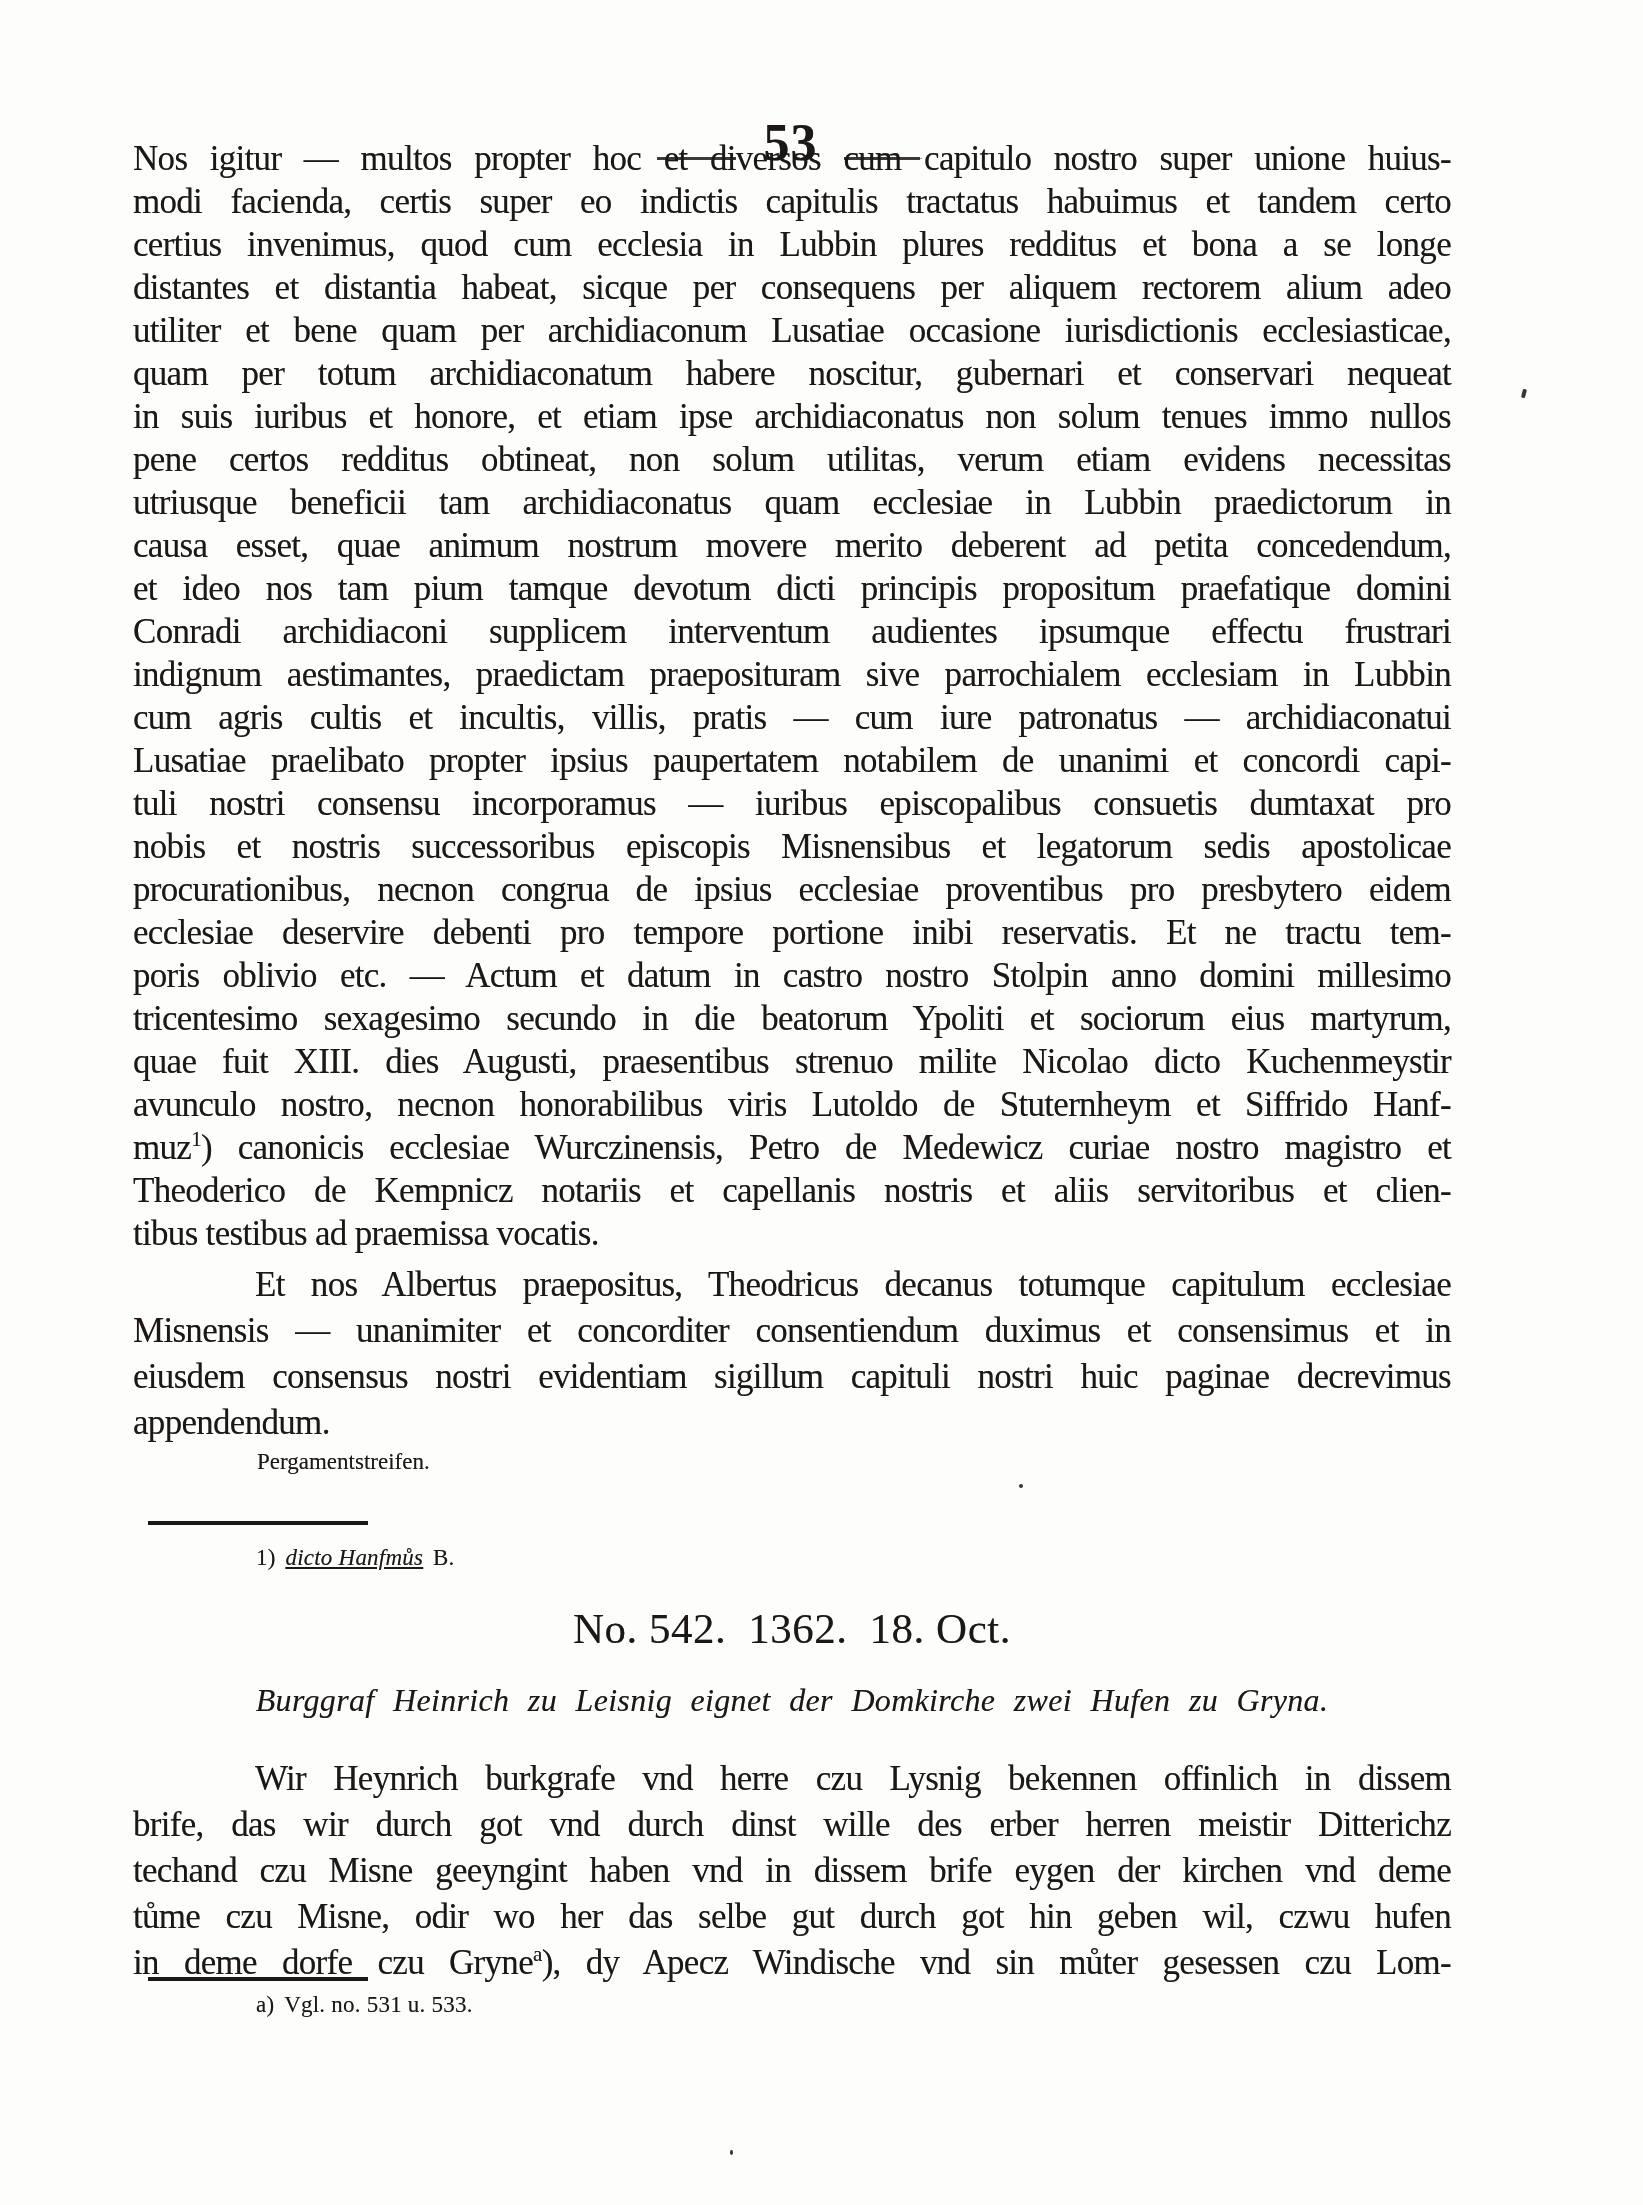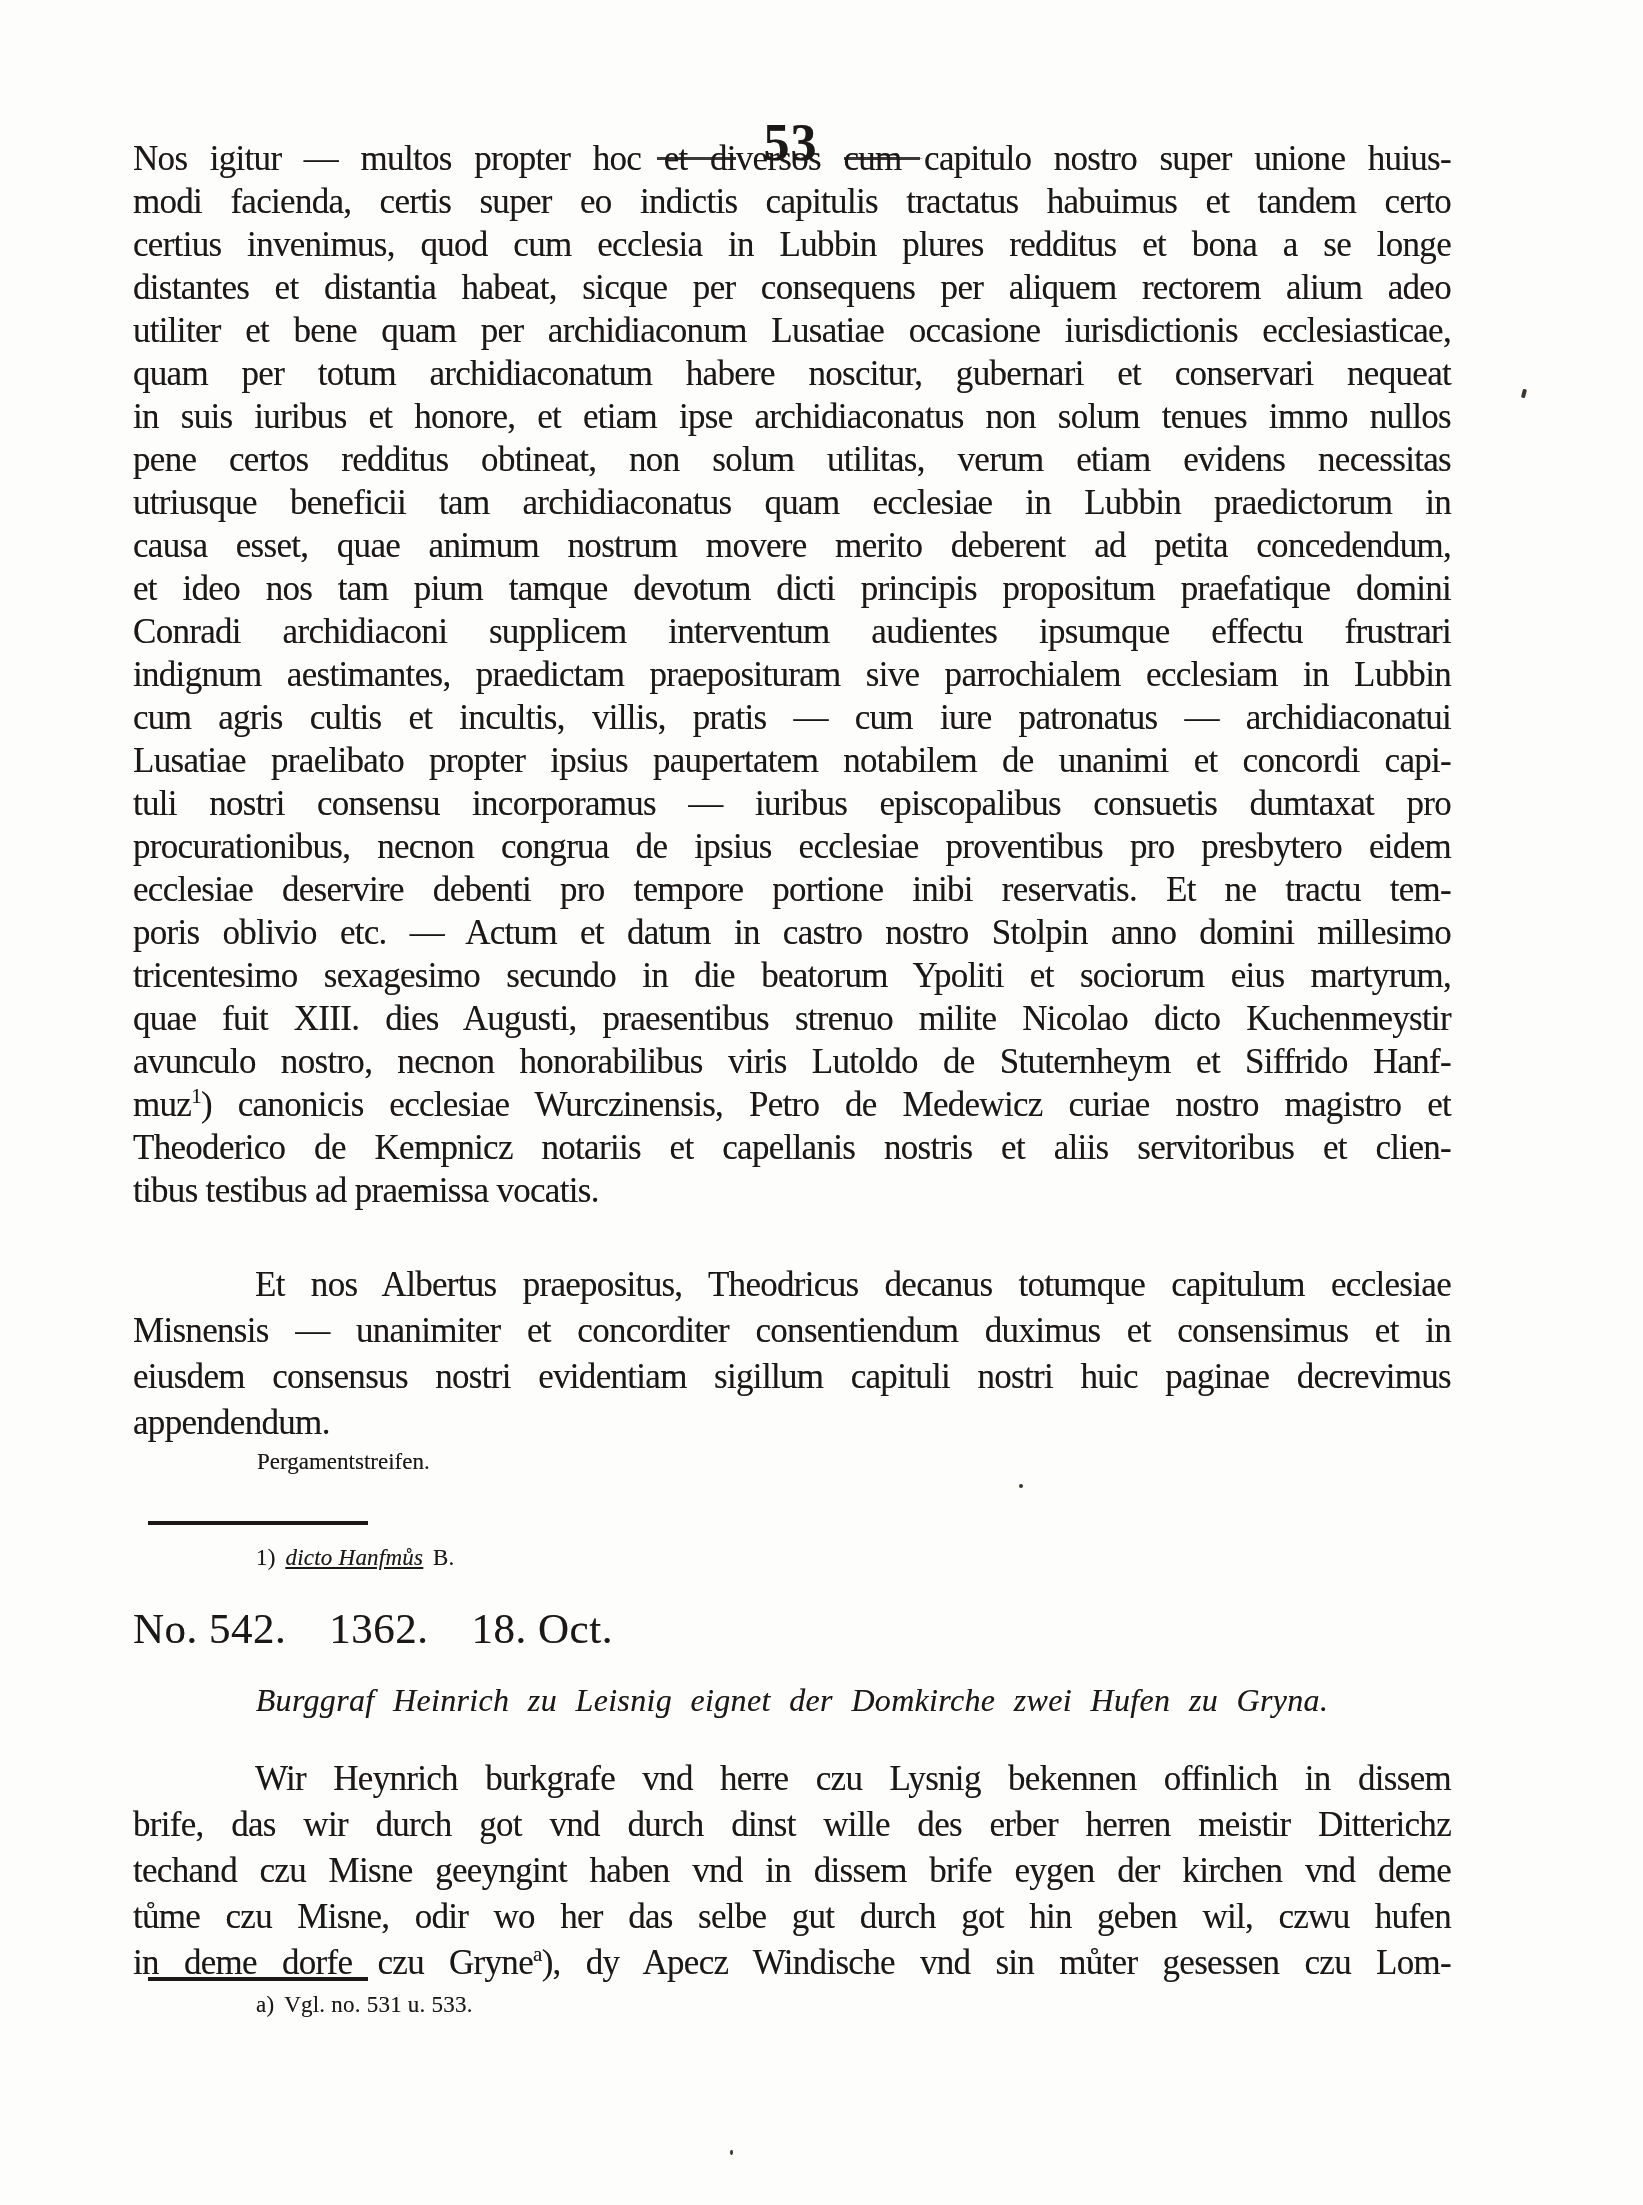--- a/index.html
+++ b/index.html
@@ -44,21 +44,21 @@
 
   .footnote{position:absolute;left:256px;font-size:23px;letter-spacing:.01em;}
   .footnote .it{font-style:italic;text-decoration:underline;}
   .footnote span{margin-right:9.8px;}
   .fn1{top:1545px;}
   .fn2{top:1992px;}
 
   
   .docheading{
     position:absolute;left:133px;width:1318px;top:1604px;
-    display:flex;justify-content:flex-start;gap:43px;
+    display:flex;justify-content:center;gap:22px;
     font-size:43px;letter-spacing:0.5px;
   }
   .subtitle{
     position:absolute;left:133px;width:1318px;top:1682px;
     text-align:center;font-style:italic;font-size:32px;
     word-spacing:.32em;letter-spacing:.01em;
   }
 
   
   .para1{top:137px;}
@@ -91,20 +91,21 @@
     <div class="line">in suis iuribus et honore, et etiam ipse archidiaconatus non solum tenues immo nullos</div>
     <div class="line">pene certos redditus obtineat, non solum utilitas, verum etiam evidens necessitas</div>
     <div class="line">utriusque beneficii tam archidiaconatus quam ecclesiae in Lubbin praedictorum in</div>
     <div class="line">causa esset, quae animum nostrum movere merito deberent ad petita concedendum,</div>
     <div class="line">et ideo nos tam pium tamque devotum dicti principis propositum praefatique domini</div>
     <div class="line">Conradi archidiaconi supplicem interventum audientes ipsumque effectu frustrari</div>
     <div class="line">indignum aestimantes, praedictam praeposituram sive parrochialem ecclesiam in Lubbin</div>
     <div class="line">cum agris cultis et incultis, villis, pratis — cum iure patronatus — archidiaconatui</div>
     <div class="line">Lusatiae praelibato propter ipsius paupertatem notabilem de unanimi et concordi capi-</div>
     <div class="line">tuli nostri consensu incorporamus — iuribus episcopalibus consuetis dumtaxat pro</div>
+    <div class="line">nobis et nostris successoribus episcopis Misnensibus et legatorum sedis apostolicae</div>
     <div class="line">procurationibus, necnon congrua de ipsius ecclesiae proventibus pro presbytero eidem</div>
     <div class="line">ecclesiae deservire debenti pro tempore portione inibi reservatis.  Et ne tractu tem-</div>
     <div class="line">poris oblivio etc. — Actum et datum in castro nostro Stolpin anno domini millesimo</div>
     <div class="line">tricentesimo sexagesimo secundo in die beatorum Ypoliti et sociorum eius martyrum,</div>
     <div class="line">quae fuit XIII. dies Augusti, praesentibus strenuo milite Nicolao dicto Kuchenmeystir</div>
     <div class="line">avunculo nostro, necnon honorabilibus viris Lutoldo de Stuternheym et Siffrido Hanf-</div>
     <div class="line">muz<sup>1</sup>) canonicis ecclesiae Wurczinensis, Petro de Medewicz curiae nostro magistro et</div>
     <div class="line">Theoderico de Kempnicz notariis et capellanis nostris et aliis servitoribus et clien-</div>
     <div class="line">tibus testibus ad praemissa vocatis.</div>
   </div>

